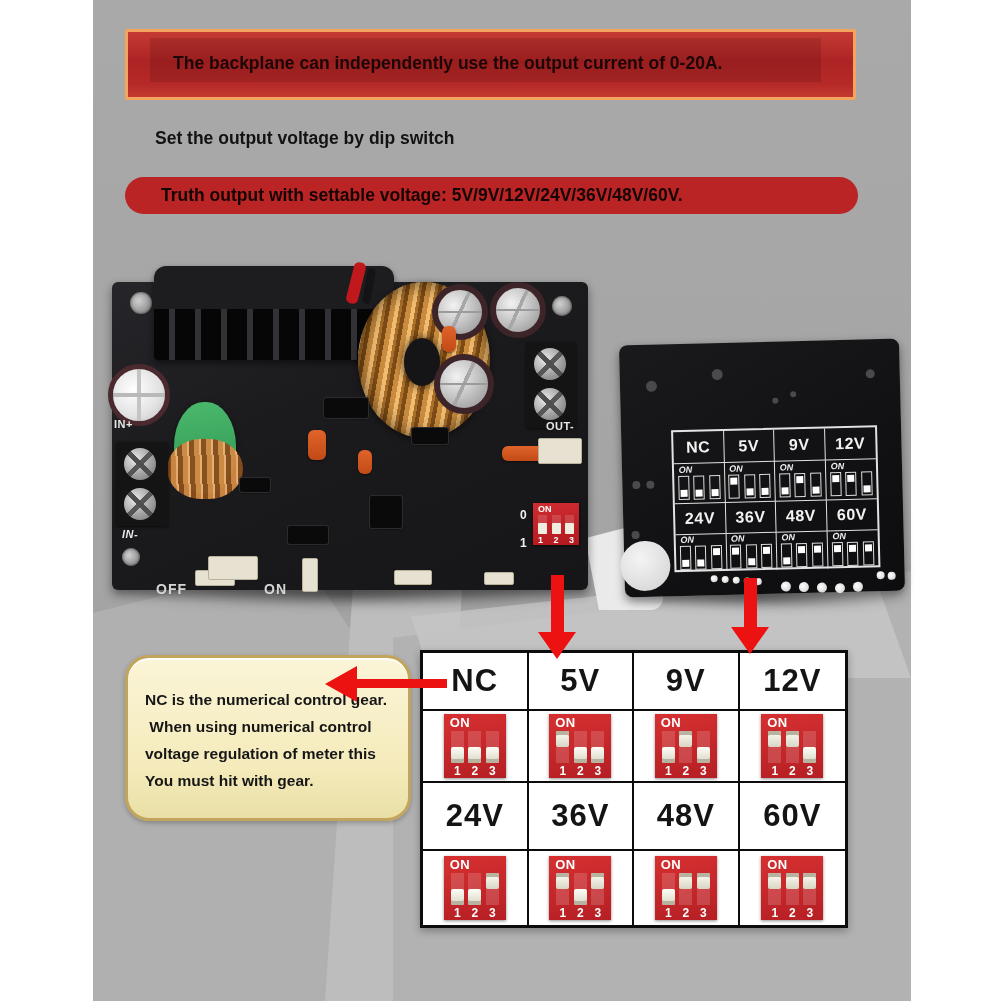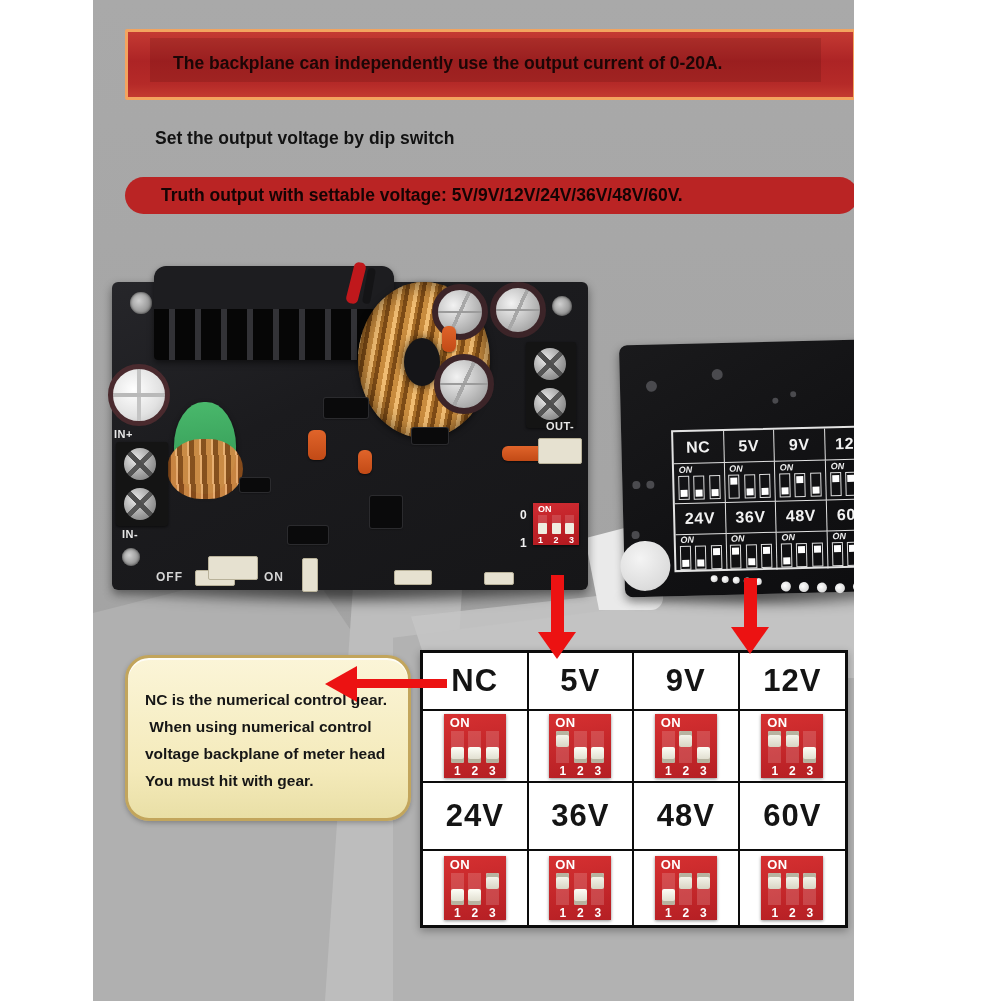--- a/index.html
+++ b/index.html
@@ -1,17 +1,17 @@
 <!DOCTYPE html>
 <html><head>
 <meta charset="utf-8">
 <style>
   html,body{margin:0;padding:0;background:#ffffff;}
   *{box-sizing:border-box;font-family:"Liberation Sans", sans-serif;}
-  .stage{position:relative;width:854px;height:1001px;background:#ffffff;overflow:hidden;}
+  .stage{position:relative;width:1001px;height:1001px;background:#ffffff;overflow:hidden;}
   .canvas{position:absolute;left:93px;top:0;width:818px;height:1001px;background:linear-gradient(180deg,#a9a9a9 0%,#a4a4a4 60%,#9e9e9e 100%);overflow:hidden;z-index:0;}
   
   .facet{position:absolute;}
   .f-left{left:0;top:560px;width:300px;height:441px;background:#b0b0b0;clip-path:polygon(0 12%,70% 0,100% 30%,92% 100%,0 100%);}
   .f-mid{left:232px;top:540px;width:140px;height:461px;background:#bdbdbd;clip-path:polygon(20% 10%,100% 0,80% 100%,0 100%);}
   .f-right{left:300px;top:558px;width:518px;height:443px;background:#b2b2b2;clip-path:polygon(0 18%,100% 3%,100% 100%,0 100%);}
   .f-topface{left:318px;top:566px;width:500px;height:112px;background:#c5c5c5;clip-path:polygon(0 45%,92% 0,100% 100%,4% 100%);opacity:.85;}
   .f-wedge{left:492px;top:518px;width:78px;height:92px;background:#eaeaea;border-radius:12px;clip-path:polygon(0 22%,100% 0,100% 100%,18% 100%);}
 
   .shadow{position:absolute;z-index:1;filter:blur(4px);}
@@ -50,21 +50,21 @@
     background:linear-gradient(175deg,#4ab96c,#2e9150);box-shadow:0 2px 5px rgba(0,0,0,.5);}
   .windings{position:absolute;left:-7px;right:-7px;top:40%;bottom:-5px;border-radius:45%/50%;
     background:repeating-linear-gradient(88deg,#8a4d1b 0 5px,#d18a44 5px 10px,#f0b072 10px 12px);opacity:.95;}
   .tblock{position:absolute;background:#141414;border-radius:3px;box-shadow:0 1px 3px rgba(0,0,0,.6);}
   .screw{position:absolute;border-radius:50%;
     background-image:linear-gradient(45deg,transparent 45%,#4f4f4f 45% 55%,transparent 55%),linear-gradient(-45deg,transparent 45%,#565656 45% 55%,transparent 55%),radial-gradient(circle at 35% 35%,#e9e9e9,#9b9b9b 60%,#6d6d6d 100%);}
   .ic{position:absolute;background:#0a0a0b;border-radius:2px;box-shadow:0 0 0 1px #2b2b2e,0 1px 2px rgba(0,0,0,.6);}
   .orange{position:absolute;background:linear-gradient(180deg,#e0642a,#c24a16);border-radius:6px;box-shadow:0 1px 2px rgba(0,0,0,.5);}
   .jst{position:absolute;background:#e6e1d0;border:1px solid #b9b29a;border-radius:2px;}
   .pcb-label{position:absolute;color:#e8e8e8;font-weight:700;font-size:11px;letter-spacing:.5px;}
-  .offon{font-size:12px;color:#d6d6d6;letter-spacing:1px;}
+  .offon{font-size:14px;color:#d6d6d6;letter-spacing:1px;margin-top:11px;}
   .marker{position:absolute;color:#f0f0f0;font-weight:700;font-size:12px;}
   .front-dip-mount{position:absolute;left:421px;top:221px;}
 
   
   .dip{position:relative;}
   .dip .dip-on{position:absolute;color:#fff;font-weight:700;}
   .dip .dip-slots{position:absolute;display:flex;justify-content:space-between;}
   .dip .slot{position:relative;}
   .dip .knob{position:absolute;left:0;}
   
@@ -183,22 +183,22 @@
     <div class="ic" style="left:176px;top:244px;width:40px;height:18px;"></div>
     <div class="ic" style="left:300px;top:146px;width:36px;height:16px;"></div>
     <div class="ic" style="left:128px;top:196px;width:30px;height:14px;"></div>
     <div class="ic" style="left:212px;top:116px;width:44px;height:20px;"></div>
     <div class="jst" style="left:426px;top:156px;width:44px;height:26px;"></div>
     <div class="jst" style="left:83px;top:288px;width:40px;height:16px;"></div>
     <div class="jst" style="left:190px;top:276px;width:16px;height:34px;"></div>
     <div class="jst" style="left:282px;top:288px;width:38px;height:15px;"></div>
     <div class="jst" style="left:372px;top:290px;width:30px;height:13px;"></div>
     <div class="jst" style="left:96px;top:274px;width:50px;height:24px;"></div>
-    <div class="pcb-label" style="left:2px;top:146px;">IN+</div>
-    <div class="pcb-label" style="left:10px;top:246px;">IN-</div>
+    <div class="pcb-label" style="left:2px;top:136px;">IN+</div>
+    <div class="pcb-label" style="left:10px;top:246px;font-style:italic;">IN-</div>
     <div class="pcb-label" style="left:434px;top:138px;">OUT-</div>
     <div class="pcb-label offon" style="left:44px;top:288px;">OFF</div>
     <div class="pcb-label offon" style="left:152px;top:288px;">ON</div>
     <div class="marker" style="left:408px;top:226px;">0</div>
     <div class="marker" style="left:408px;top:254px;">1</div>
     <div class="front-dip-mount" id="front-dip">
         <div class="dip front">
           <div class="dip-on">ON</div>
           <div class="dip-slots">
             <div class="slot">
@@ -565,19 +565,19 @@
   <div class="arrow-head ah-left" style="left:325px;top:666px;"></div>
   <div class="arrow-tail" style="left:551px;top:575px;width:13px;height:58px;"></div>
   <div class="arrow-head ah-down" style="left:538px;top:632px;"></div>
   <div class="arrow-tail" style="left:744px;top:578px;width:13px;height:50px;"></div>
   <div class="arrow-head ah-down" style="left:731px;top:627px;"></div>
 
   <div class="nc-note">
     <div class="lines">
       <div class="nc-line">NC is the numerical control gear.</div>
       <div class="nc-line"> When using numerical control</div>
-      <div class="nc-line">voltage backplane of meter head</div>
+      <div class="nc-line">voltage regulation of meter this</div>
       <div class="nc-line">You must hit with gear.</div>
     </div>
   </div>
 
 
 </div>
 
 </body></html>

